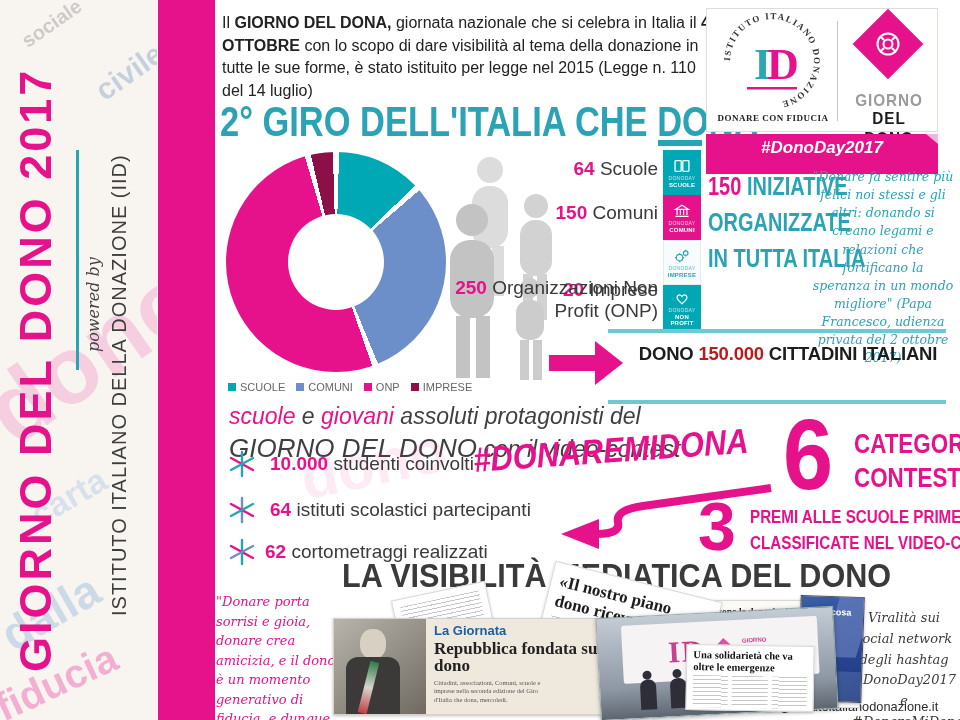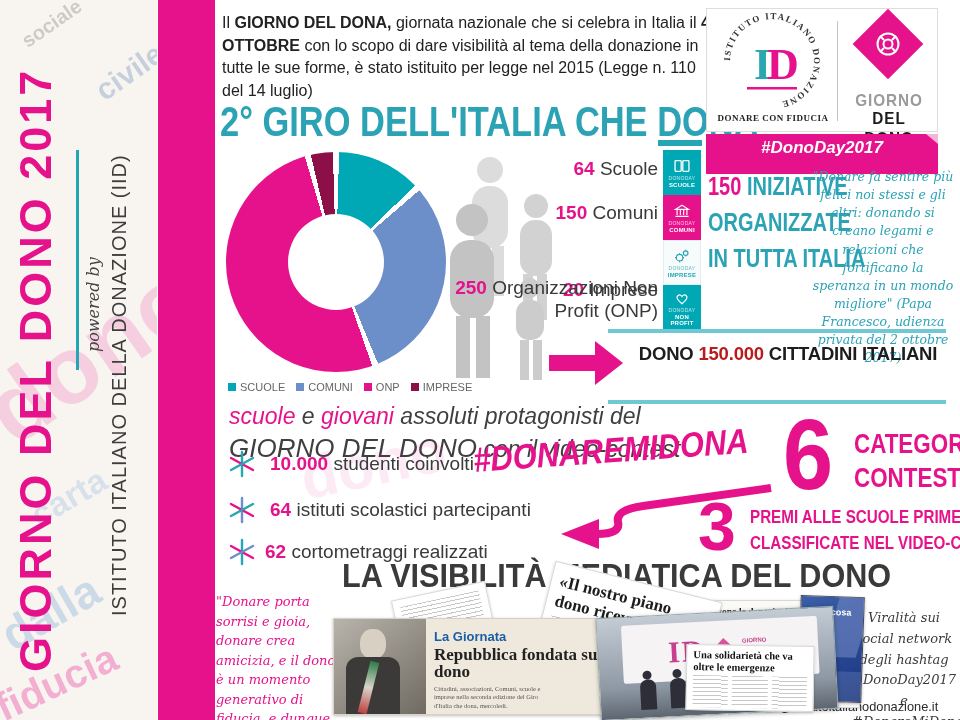--- a/index.html
+++ b/index.html
@@ -117,21 +117,21 @@
   .clip-ripartono { left:688px; top:600px; width:172px; height:108px; z-index:1; padding:6px; background:#fbfaf7; }
   .clip-ripartono .hl { font-family:"Liberation Serif", serif; font-weight:bold; font-size:9.5px; color:#222; margin-bottom:4px; }
   .col4 { display:flex; gap:4px; height:70px; }
   .col4 > div { flex:1; }
 
   .clip-giornata { left:333px; top:618px; width:288px; height:97px; background:#efe9dd; border:1px solid #d8d2c6; z-index:3; display:flex; box-shadow:0 1px 3px rgba(0,0,0,.25); }
   .g-photo { width:92px; height:95px; background:linear-gradient(140deg,#b9b4ab 0%,#8d887f 60%,#6f6a62 100%); position:relative; flex:none; }
   .g-head { position:absolute; left:26px; top:10px; width:26px; height:30px; border-radius:45%; background:#d8d0c2; }
   .g-body { position:absolute; left:12px; top:38px; width:54px; height:57px; border-radius:12px 12px 0 0; background:#3c3a38; }
   .g-sash { position:absolute; left:30px; top:42px; width:9px; height:53px; background:linear-gradient(#2d7d46,#d8d4cc,#bf4040); transform:rotate(14deg); }
-  .g-txt { padding:10px 8px; }
+  .g-txt { padding:4px 8px; }
   .g-kicker { color:#1b5ea6; font-weight:bold; font-size:13px; margin-bottom:2px; }
   .g-hl { font-family:"Liberation Serif", serif; font-weight:bold; font-size:17px; line-height:1.02; color:#222; margin-bottom:4px; }
   .g-body-txt { font-family:"Liberation Serif", serif; font-size:6.5px; color:#555; width:110px; line-height:1.3; }
 
   .clip-tv { left:598px; top:612px; width:238px; height:103px; transform:rotate(-3deg); background:linear-gradient(#c3cbd4,#8e98a4 70%,#5d6670); border:1px solid #9aa; z-index:4; box-shadow:0 1px 4px rgba(0,0,0,.3); overflow:hidden; }
   .tv-wall { position:absolute; left:24px; top:8px; width:196px; height:58px; background:#f6f3f4; border-radius:3px; display:flex; align-items:center; justify-content:center; gap:10px; }
   .tv-id { font-family:"Liberation Serif", serif; font-weight:bold; font-size:30px; color:#c5408f; letter-spacing:2px; }
   .tv-diamond { width:17px; height:17px; background:#d9539e; transform:rotate(45deg); }
   .tv-sub { font-size:6px; font-weight:bold; color:#c5408f; width:30px; line-height:1.2; }
   .tv-person { position:absolute; width:16px; height:30px; background:#2e2e38; border-radius:7px 7px 0 0; bottom:8px; }

